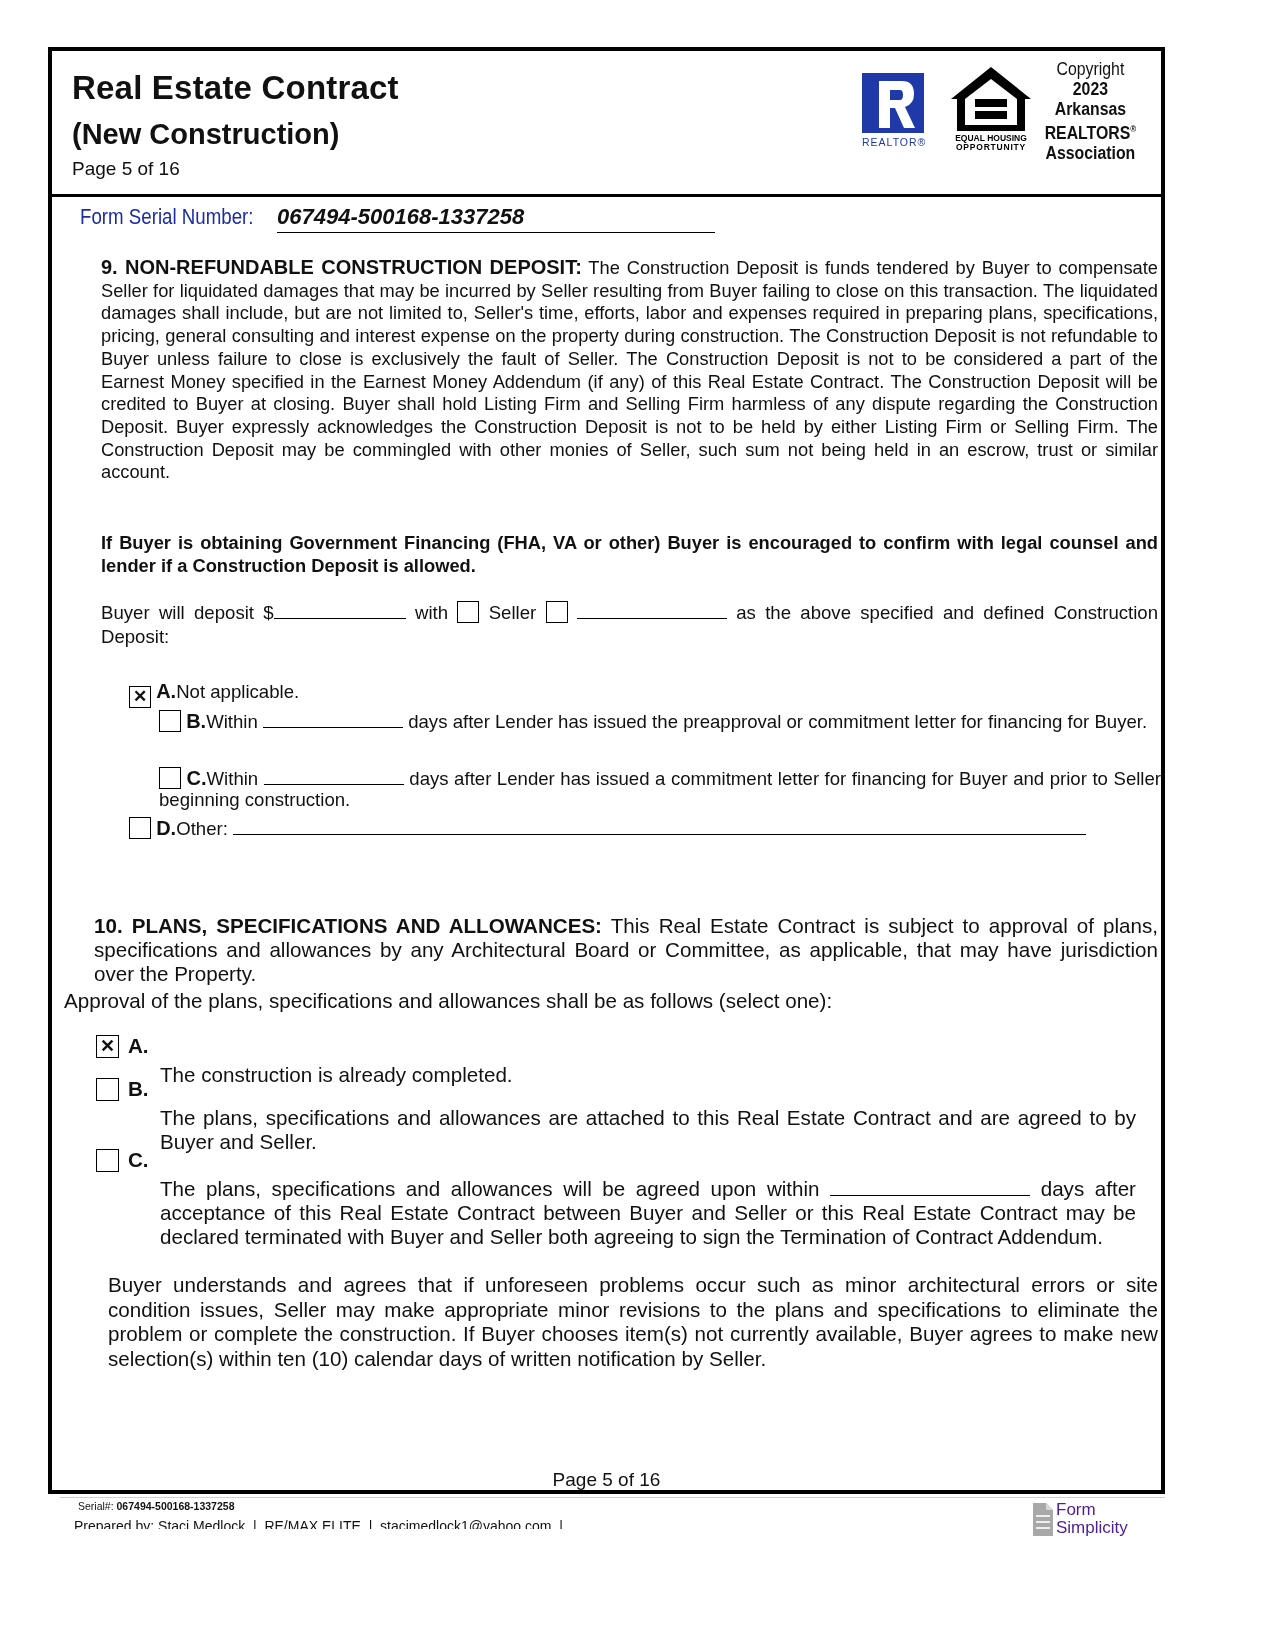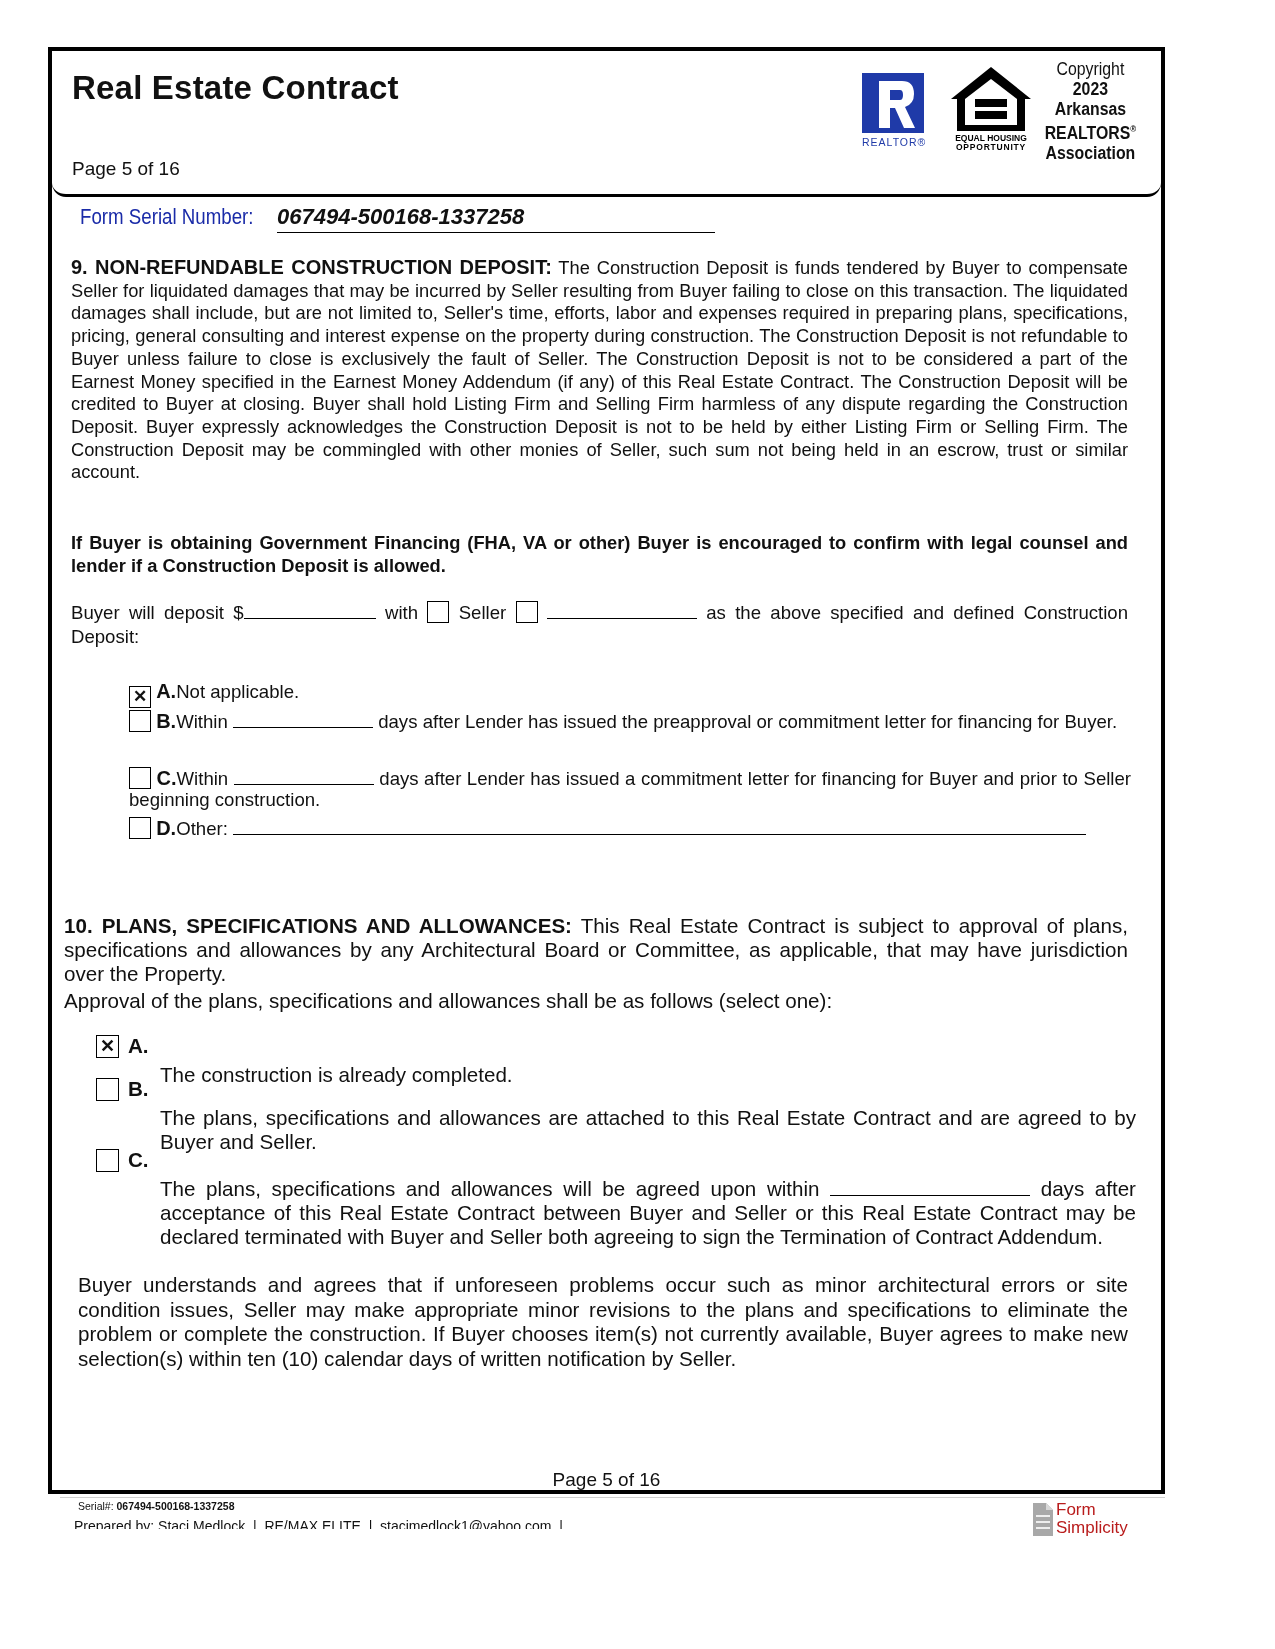--- a/index.html
+++ b/index.html
@@ -6,21 +6,20 @@
     html, body { width: 1275px; height: 1649px; background: #ffffff; overflow: hidden; }
     body { position: relative; font-family: "Liberation Sans", sans-serif; color: #111; }
 
     .page-frame {
       position: absolute; left: 48px; top: 47px; width: 1117px; height: 1447px;
       border: 4px solid #000;
     }
     .header {
       position: absolute; left: 0; top: 0; width: 100%; height: 146px;
       border-bottom: 3px solid #000;
-      border-radius: 14px;
     }
     .title1 { position: absolute; left: 20px; top: 18px; font-size: 33px; font-weight: bold; letter-spacing: 0.2px; }
     .title2 { position: absolute; left: 20px; top: 67px; font-size: 29px; font-weight: bold; }
     .page-of { position: absolute; left: 20px; top: 107px; font-size: 19px; }
 
     .realtor-logo { position: absolute; left: 810px; top: 22px; width: 68px; height: 76px; }
     .eho-logo { position: absolute; left: 893px; top: 12px; width: 92px; height: 88px; }
     .copyright {
       position: absolute; left: 990px; top: 8px; width: 110px; text-align: center;
       font-size: 18px; line-height: 20px; transform: scaleX(0.88); transform-origin: left top;
@@ -30,21 +29,21 @@
     .copyright sup { font-size: 9px; vertical-align: super; }
 
     .serial-row { position: absolute; left: 28px; top: 153px; height: 30px; white-space: nowrap; }
     .serial-label { font-size: 22px; color: #1a2ba8; transform: scaleX(0.85); display: inline-block; transform-origin: left; width: 190px; }
     .serial-value {
       position: absolute; left: 197px; top: 0; width: 438px; font-size: 22px; font-weight: bold;
       font-style: italic; border-bottom: 1.5px solid #000; padding-bottom: 2px;
     }
 
     .content { position: absolute; left: 19px; top: 205px; width: 1057px; }
-    .justify { text-align: justify; text-align-last: left; }
+    .justify { text-align: justify; text-align-last: left; margin-left: 30px; }
     .p9 { position: absolute; left: 0; top: 0; width: 1057px; font-size: 18.3px; line-height: 22.7px; }
     .p9 .head { font-weight: bold; font-size: 20px; }
     .gov { position: absolute; left: 0; top: 275px; width: 1057px; font-size: 18.3px; line-height: 23px; font-weight: bold; }
     .deposit-row { position: absolute; left: 0; top: 345px; width: 1057px; font-size: 18.6px; line-height: 24px; }
 
     .cb {
       display: inline-block; width: 22px; height: 22px; border: 1.5px solid #000; vertical-align: -4px;
       text-align: center; font-weight: bold; font-size: 17px; line-height: 19px; background: #fff;
     }
     .opt { position: absolute; font-size: 18.6px; line-height: 21px; padding-left: 25px; }
@@ -63,28 +62,29 @@
     .understand { position: absolute; left: 7px; top: 1017px; width: 1050px; font-size: 20.6px; line-height: 24.5px; }
 
     .bottom-page { position: absolute; left: 0; top: 1418px; width: 100%; text-align: center; font-size: 19px; }
 
     .footer-rule { position: absolute; left: 60px; top: 1497px; width: 1105px; height: 1px; background: #cfcfcf; }
     .footer-serial { position: absolute; left: 78px; top: 1500px; font-size: 10.5px; }
     .footer-serial b { font-weight: bold; }
     .footer-prep { position: absolute; left: 74px; top: 1518px; font-size: 14px; height: 11px; overflow: hidden; white-space: pre; }
     .fs-logo { position: absolute; left: 1033px; top: 1501px; }
     .fs-icon { position: absolute; left: 0; top: 2px; width: 20px; height: 33px; }
-    .fs-text { position: absolute; left: 23px; top: 0; font-size: 17px; line-height: 18px; color: #b91c1c; white-space: nowrap; }
+    .fs-text { position: absolute; left: 23px; top: 0; font-size: 17px; line-height: 18px; color: #4c1d95; white-space: nowrap; }
   </style>
 </head>
 <body>
 
 <div class="page-frame">
   <div class="header">
     <div class="title1">Real Estate Contract</div>
+    <div class="title2">(New Construction)</div>
     <div class="page-of">Page 5 of 16</div>
 
     <svg class="realtor-logo" viewBox="0 0 68 76">
       <rect x="0" y="0" width="62" height="60" fill="#1f3aa8"></rect>
       <path d="M17 8 H40 Q52 8 52 21 Q52 31 43 34 L53 55 H42 L33 35 H28 V55 H17 Z M28 17 V27 H38 Q41 27 41 22 Q41 17 38 17 Z" fill="#fff"></path>
       <text x="0" y="73" font-family="Liberation Sans, sans-serif" font-size="10.5" fill="#1f3aa8" letter-spacing="1">REALTOR®</text>
     </svg>
 
     <svg class="eho-logo" viewBox="0 0 92 88">
       <path d="M46 4 L86 36 L80 36 L80 68 L12 68 L12 36 L6 36 Z" fill="#000"></path>

